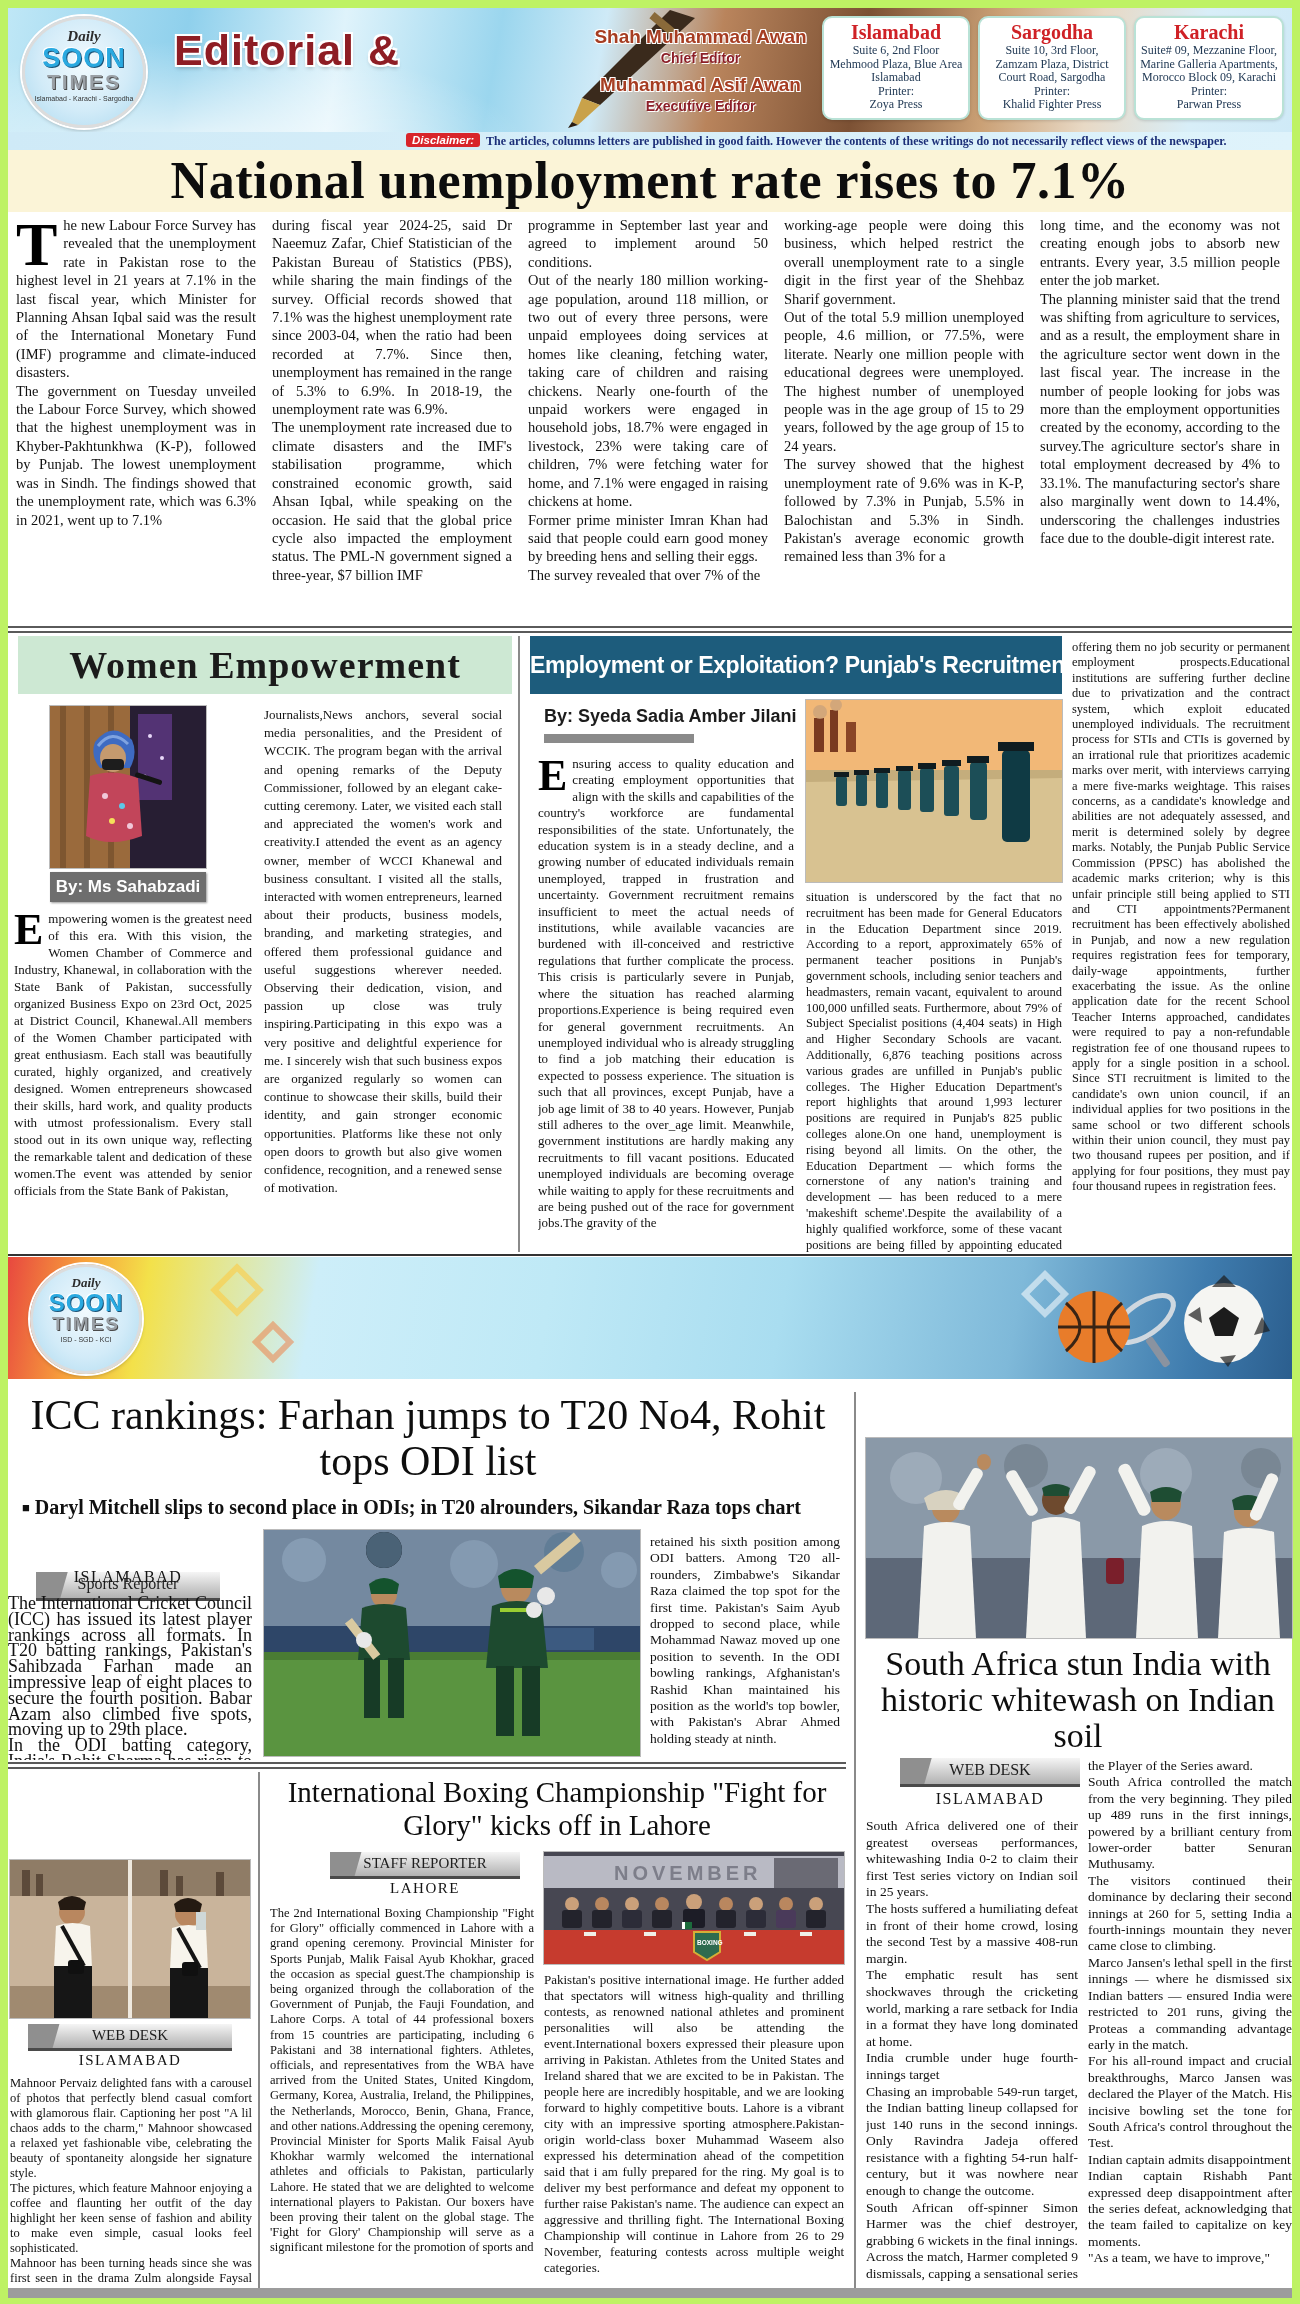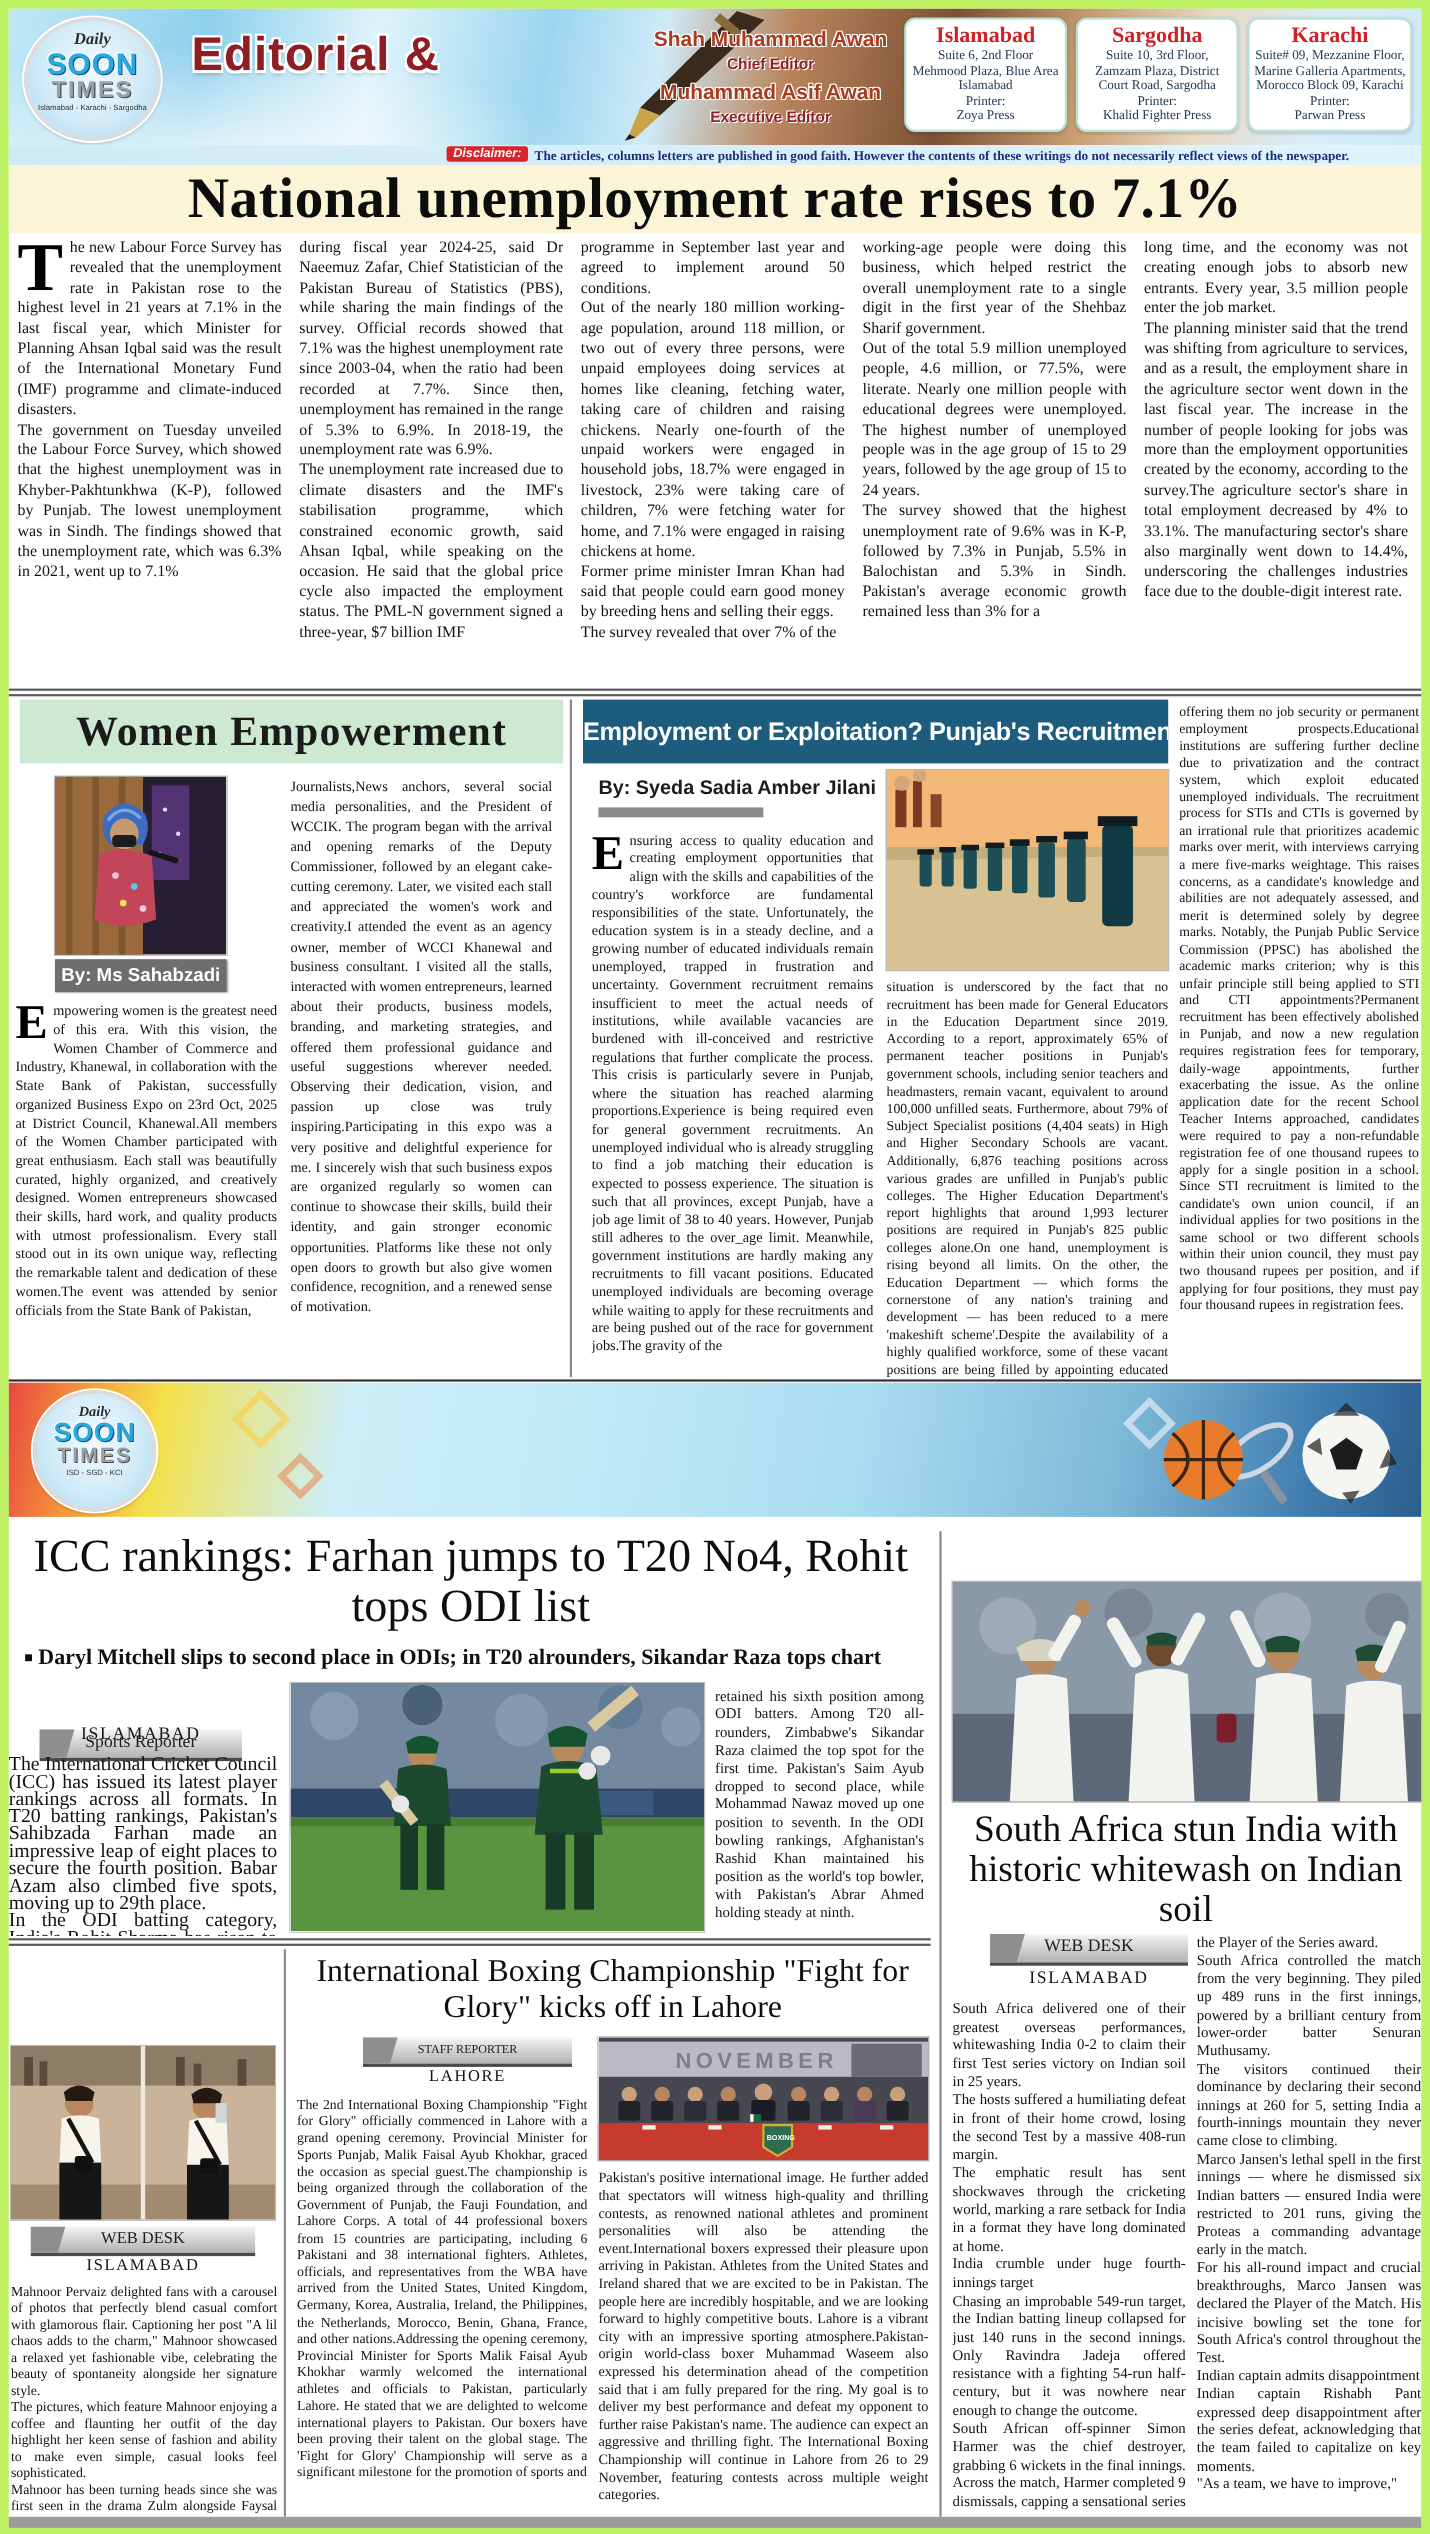--- a/index.html
+++ b/index.html
@@ -369,21 +369,21 @@
       <rect x="118" width="4" height="158" fill="#efe9df"></rect>
     </svg>
   </div>
   <div class="tagbar" style="left:28px;top:2024px;width:204px;height:24px;font-size:15px;line-height:22px;"><span>WEB DESK</span></div>
   <div class="tagcity" style="left:28px;top:2052px;width:204px;font-size:15px;">ISLAMABAD</div>
   <div class="col" style="left:10px;top:2076px;width:242px;height:210px;font-size:12.5px;line-height:15px;">Mahnoor Pervaiz delighted fans with a carousel of photos that perfectly blend casual comfort with glamorous flair. Captioning her post "A lil chaos adds to the charm," Mahnoor showcased a relaxed yet fashionable vibe, celebrating the beauty of spontaneity alongside her signature style.
 The pictures, which feature Mahnoor enjoying a coffee and flaunting her outfit of the day highlight her keen sense of fashion and ability to make even simple, casual looks feel sophisticated.
 Mahnoor has been turning heads since she was first seen in the drama Zulm alongside Faysal Qureshi and Shahzad Sheikh. Later she was seen in Crossroads.</div>
 
   <div class="serif-head" style="left:268px;top:1776px;width:578px;font-size:29px;line-height:33px;">International Boxing Championship "Fight for Glory" kicks off in Lahore</div>
-  <div class="tagbar" style="left:330px;top:1852px;width:190px;height:24px;font-size:11px;line-height:22px;"><span>STAFF REPORTER</span></div>
+  <div class="tagbar" style="left:330px;top:1852px;width:190px;height:24px;font-size:15px;line-height:22px;"><span>STAFF REPORTER</span></div>
   <div class="tagcity" style="left:330px;top:1880px;width:190px;font-size:15px;">LAHORE</div>
   <div class="col" style="left:270px;top:1906px;width:264px;height:388px;font-size:12.5px;line-height:15.2px;">The 2nd International Boxing Championship "Fight for Glory" officially commenced in Lahore with a grand opening ceremony. Provincial Minister for Sports Punjab, Malik Faisal Ayub Khokhar, graced the occasion as special guest.The championship is being organized through the collaboration of the Government of Punjab, the Fauji Foundation, and Lahore Corps. A total of 44 professional boxers from 15 countries are participating, including 6 Pakistani and 38 international fighters. Athletes, officials, and representatives from the WBA have arrived from the United States, United Kingdom, Germany, Korea, Australia, Ireland, the Philippines, the Netherlands, Morocco, Benin, Ghana, France, and other nations.Addressing the opening ceremony, Provincial Minister for Sports Malik Faisal Ayub Khokhar warmly welcomed the international athletes and officials to Pakistan, particularly Lahore. He stated that we are delighted to welcome international players to Pakistan. Our boxers have been proving their talent on the global stage. The 'Fight for Glory' Championship will serve as a significant milestone for the promotion of sports and</div>
 
   <div class="photo" style="left:544px;top:1852px;width:300px;height:112px;">
     <svg width="300" height="112" viewBox="0 0 300 112">
       <rect width="300" height="112" fill="#474752"></rect>
       <rect x="0" y="4" width="300" height="32" fill="#b9bac4"></rect>
       <text x="70" y="28" font-family="Liberation Sans, sans-serif" font-size="20" font-weight="bold" fill="#7d7e8a" letter-spacing="4">NOVEMBER</text>
       <rect x="230" y="6" width="64" height="30" fill="#6a6a74"></rect>
       <g>

